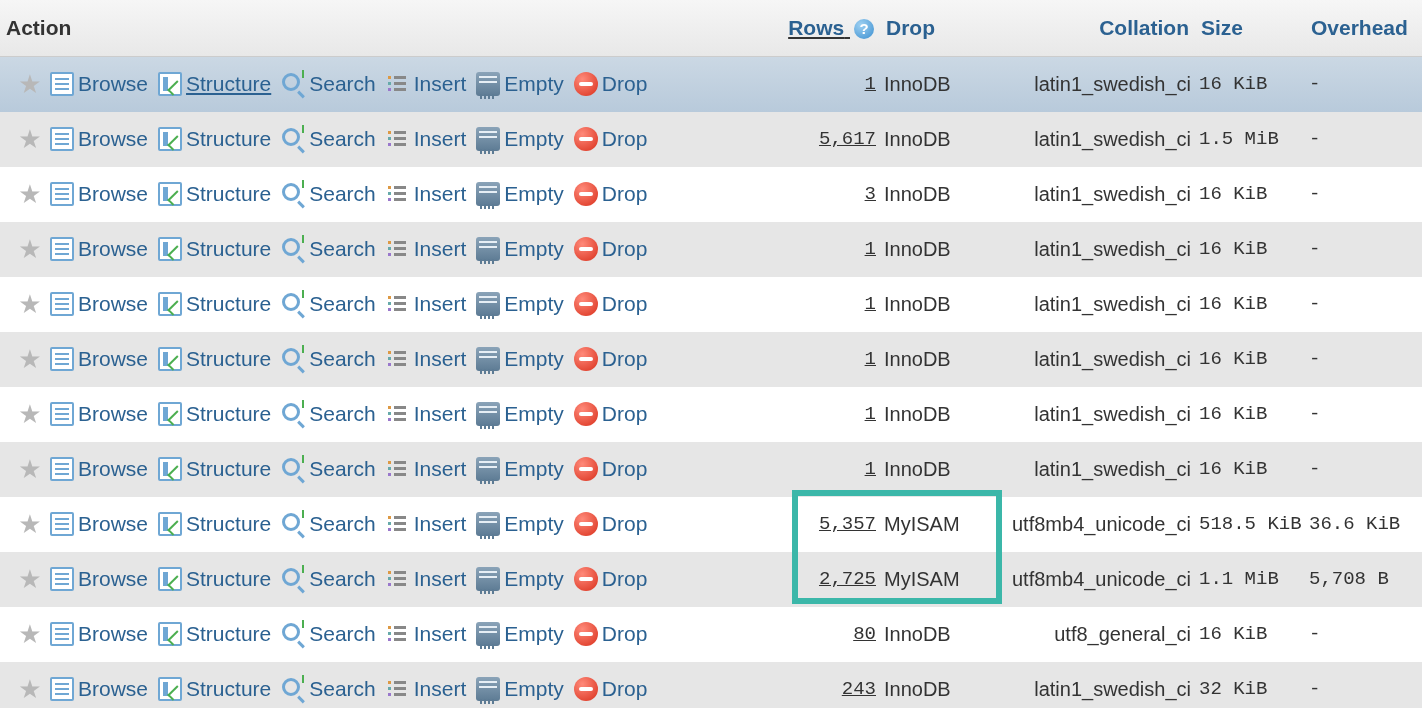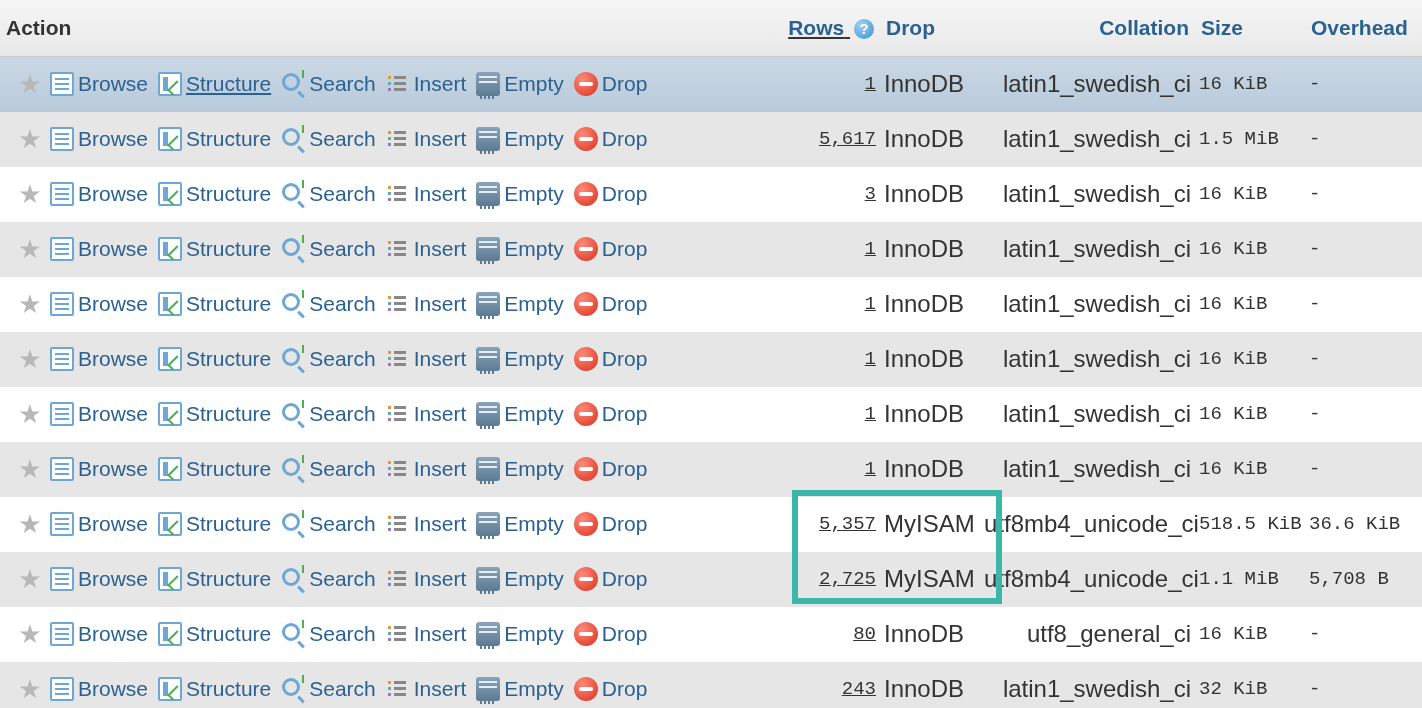--- a/index.html
+++ b/index.html
@@ -35,21 +35,21 @@
   .col-type     { width: 100px; }
   .col-coll     { width: 215px; text-align: right; }
   .col-size     { width: 110px; text-align: left; }
   .col-over     { width: 117px; text-align: left; }
 
   td.col-rows, td.col-size, td.col-over {
     font-family: "Courier New", monospace;
     font-size: 19px;
     color: #333;
   }
-  td.col-type, td.col-coll { font-size: 24px; color: #333; }
+  td.col-type, td.col-coll { font-size: 20px; color: #333; }
 
   .actions { display: flex; align-items: center; gap: 6px; padding-left: 14px; }
   .actions a {
     display: inline-flex;
     align-items: center;
     gap: 4px;
     color: #2b6191;
     text-decoration: none;
     font-size: 21px;
     padding: 0 2px;

